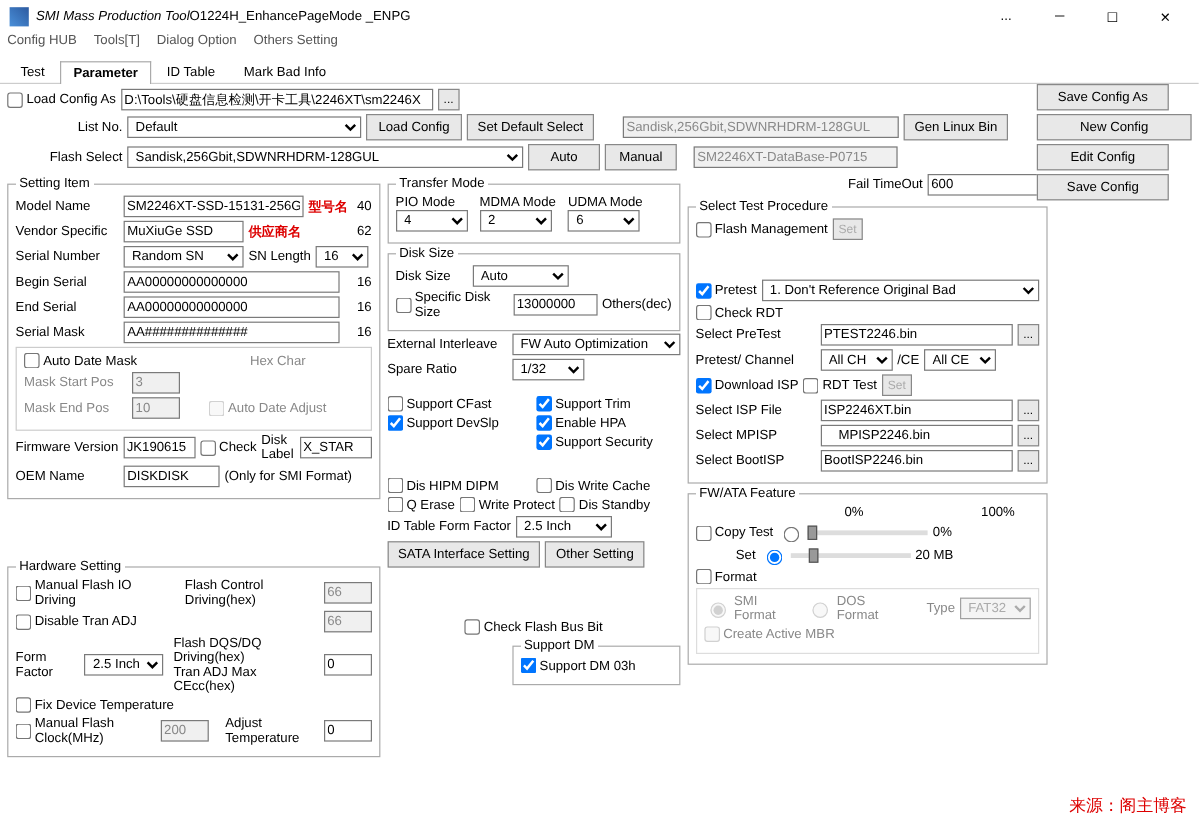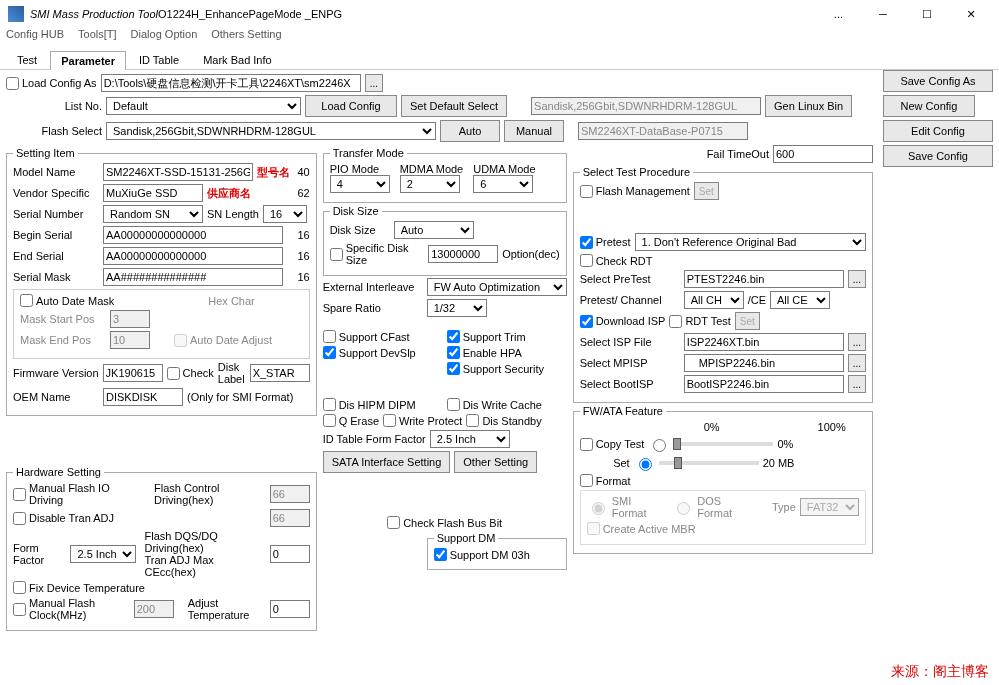--- a/index.html
+++ b/index.html
@@ -58,37 +58,37 @@
   <div class="tab">Test</div>
   <div class="tab active">Parameter</div>
   <div class="tab">ID Table</div>
   <div class="tab">Mark Bad Info</div>
 </div>
 
 <div class="content">
 
   <div class="rightcol">
     <button style="width:110px">Save Config As</button>
-    <button style="width:92px">New Config</button>
+    <button style="width:129px">New Config</button>
     <button style="width:110px">Edit Config</button>
     <button style="width:110px">Save Config</button>
   </div>
 
   <div class="row">
     <span class="chk">
         <input type="checkbox" style="">
         <span>Load Config As</span>
       </span>
     <input type="text" style="width: 260px;" value="D:\Tools\硬盘信息检测\开卡工具\2246XT\sm2246X">
     <button class="btn-sm">...</button>
   </div>
   <div class="row">
     <span class="lbl" style="width:96px;text-align:right">List No.</span>
     <select style="width:195px"><option>Default</option></select>
-    <button style="width:92px">Load Config</button>
+    <button style="width:80px">Load Config</button>
     <button>Set Default Select</button>
     <input type="text" style="width: 230px; margin-left: 20px;" disabled="" value="Sandisk,256Gbit,SDWNRHDRM-128GUL">
     <button>Gen Linux Bin</button>
   </div>
   <div class="row">
     <span class="lbl" style="width:96px;text-align:right">Flash Select</span>
     <select style="width:330px"><option>Sandisk,256Gbit,SDWNRHDRM-128GUL</option></select>
     <button style="width:60px">Auto</button>
     <button style="width:60px">Manual</button>
     <input type="text" style="width: 170px; margin-left: 10px;" disabled="" value="SM2246XT-DataBase-P0715">
@@ -229,21 +229,21 @@
         <div class="row">
             <span style="width:60px">Disk Size</span>
           <select style="width:80px"><option>Auto</option></select>
           </div>
         <div class="row">
             <span class="chk">
               <input type="checkbox" style="">
               <span>Specific Disk Size</span>
             </span>
           <input type="text" style="width: 70px;" value="13000000">
-          <span>Option(dec)</span>
+          <span>Others(dec)</span>
           </div>
       </fieldset>
       <div class="row">
           <span style="width:100px">External Interleave</span>
         <select style="width:140px"><option>FW Auto Optimization</option></select>
         </div>
       <div class="row">
           <span style="width:100px">Spare Ratio</span>
         <select style="width:60px"><option>1/32</option></select>
         </div>

